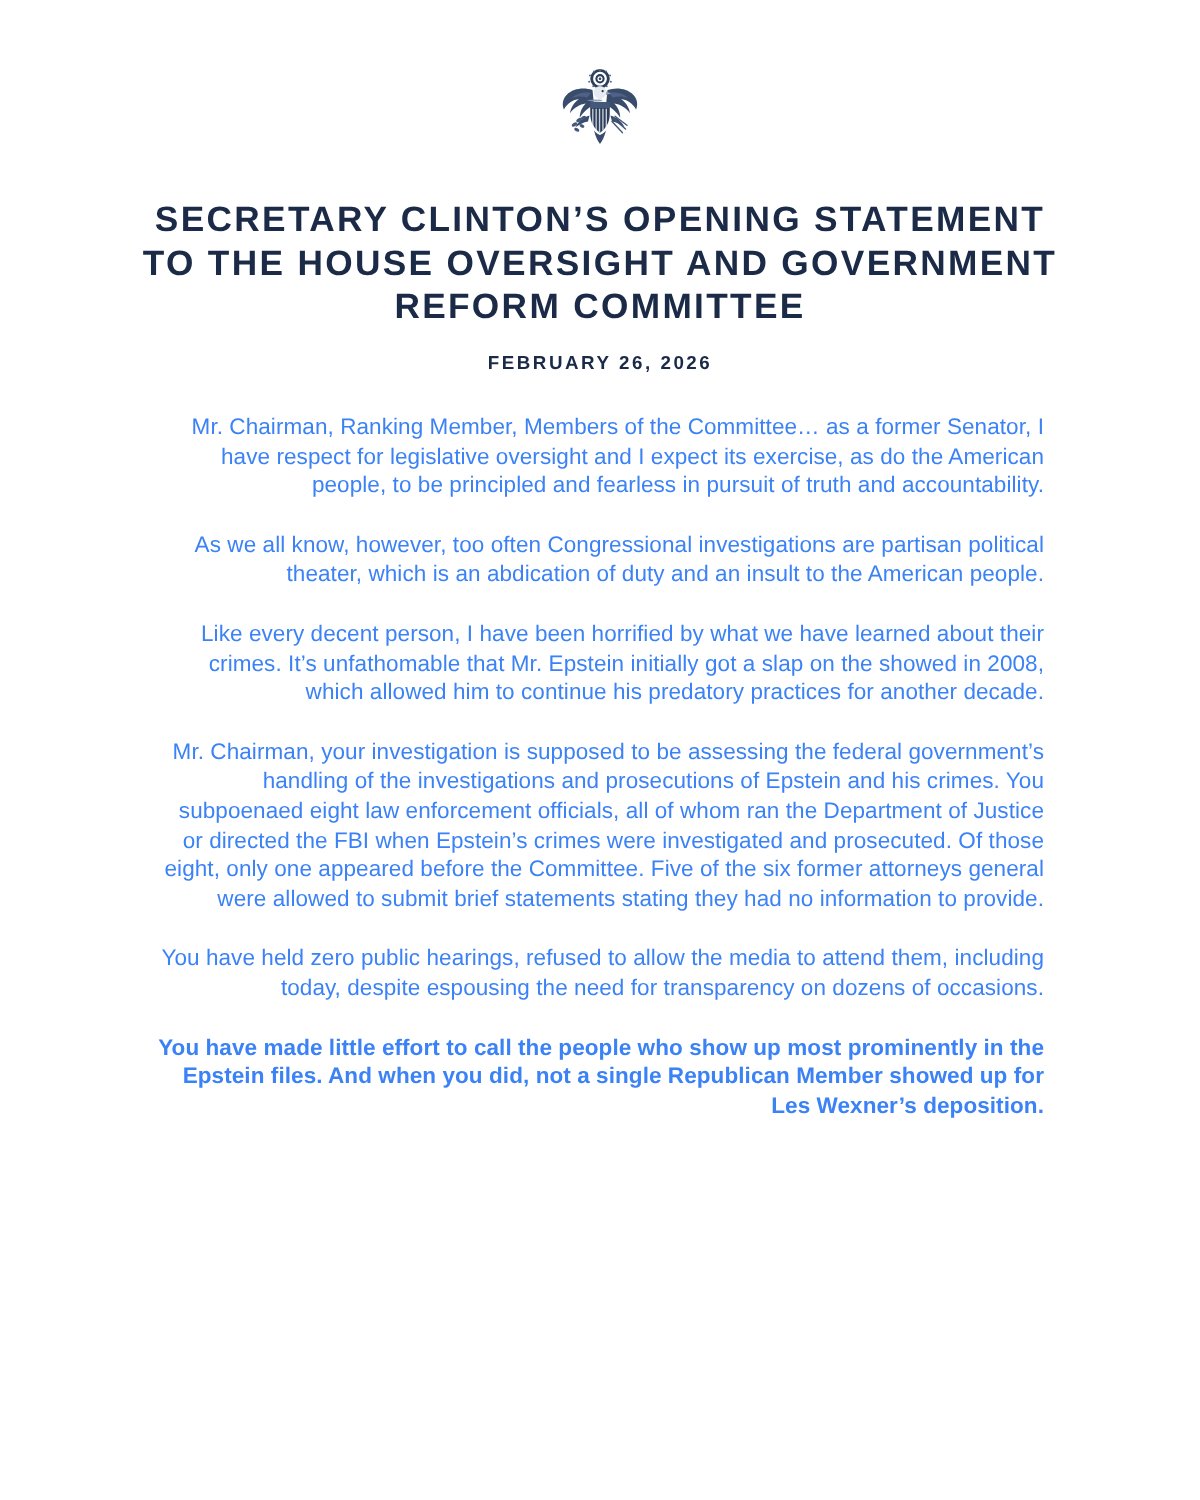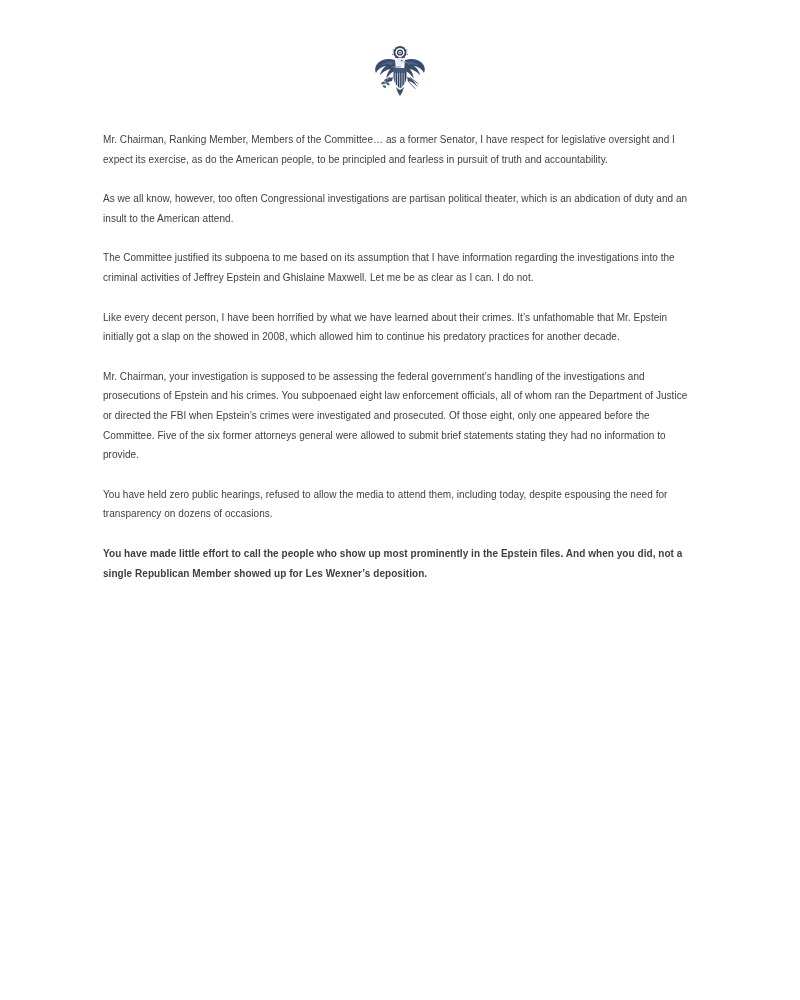--- a/index.html
+++ b/index.html
@@ -61,24 +61,24 @@
     text-align: center;
   }
 
   
   .body-copy {
     margin: 26px 0 0 0;
     padding: 0 104px 0 103px;
   }
   .para {
     margin: 0 0 20px 0;
-    color: #404040;
-    font-size: 10px;
+    color: #3b82f6;
+    font-size: 15px;
     line-height: 19.6px;
-    text-align: left;
+    text-align: right;
     letter-spacing: 0.05px;
   }
   .para:last-child {
     margin-bottom: 0;
     font-weight: bold;
   }
 </style>
 </head>
 <body>
 
@@ -141,24 +141,27 @@
           <line x1="76" y1="70" x2="92" y2="84"></line>
           <line x1="78" y1="67" x2="94" y2="79"></line>
           <line x1="74" y1="74" x2="88" y2="89"></line>
         </g>
 
         <path d="M50 86 C52 94 55 100 58 104 C61 100 64 94 66 86 C63 90 58 92 58 92 C58 92 53 90 50 86 Z" fill="#3a4c6b"></path>
       </g>
     </svg>
   </div>
 
+  <div class="title-block">
+    <h1 class="doc-title">SECRETARY CLINTON’S OPENING STATEMENT TO THE HOUSE OVERSIGHT AND GOVERNMENT REFORM COMMITTEE</h1>
+    <div class="doc-date">FEBRUARY 26, 2026</div>
+  </div>
 
   <div class="body-copy">
     <p class="para">Mr. Chairman, Ranking Member, Members of the Committee… as a former Senator, I have respect for legislative oversight and I expect its exercise, as do the American people, to be principled and fearless in pursuit of truth and accountability.</p>
-    <p class="para">As we all know, however, too often Congressional investigations are partisan political theater, which is an abdication of duty and an insult to the American attend.</p>
-    <p class="para">The Committee justified its subpoena to me based on its assumption that I have information regarding the investigations into the criminal activities of Jeffrey Epstein and Ghislaine Maxwell. Let me be as clear as I can. I do not.</p>
+    <p class="para">As we all know, however, too often Congressional investigations are partisan political theater, which is an abdication of duty and an insult to the American people.</p>
     <p class="para">Like every decent person, I have been horrified by what we have learned about their crimes. It’s unfathomable that Mr. Epstein initially got a slap on the showed in 2008, which allowed him to continue his predatory practices for another decade.</p>
     <p class="para">Mr. Chairman, your investigation is supposed to be assessing the federal government’s handling of the investigations and prosecutions of Epstein and his crimes. You subpoenaed eight law enforcement officials, all of whom ran the Department of Justice or directed the FBI when Epstein’s crimes were investigated and prosecuted. Of those eight, only one appeared before the Committee. Five of the six former attorneys general were allowed to submit brief statements stating they had no information to provide.</p>
     <p class="para">You have held zero public hearings, refused to allow the media to attend them, including today, despite espousing the need for transparency on dozens of occasions.</p>
     <p class="para">You have made little effort to call the people who show up most prominently in the Epstein files. And when you did, not a single Republican Member showed up for Les Wexner’s deposition.</p>
   </div>
 
 </div>
 
 </body></html>

